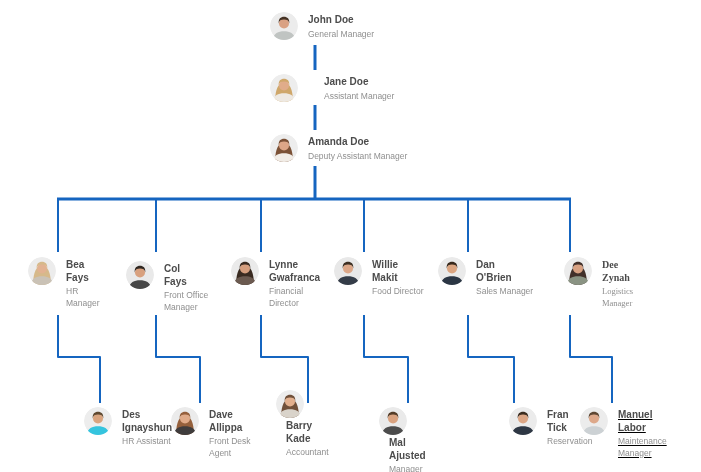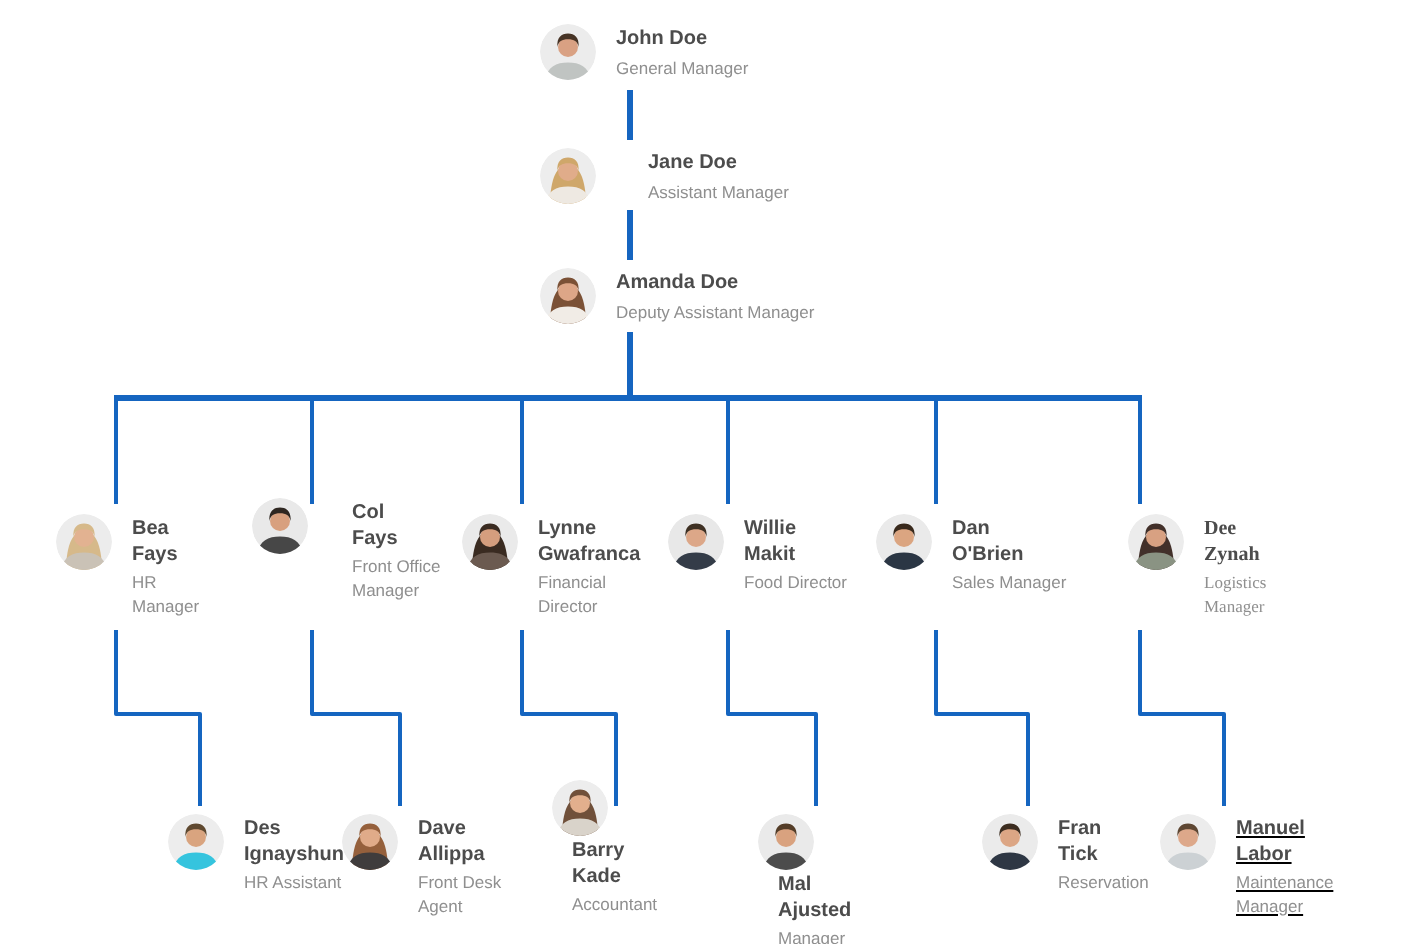--- a/index.html
+++ b/index.html
@@ -10,24 +10,24 @@
   }
   .wires{position:absolute;left:0;top:0;z-index:0;}
   .node{position:absolute;display:flex;align-items:flex-start;z-index:1;cursor:default;}
   .avatar{width:28px;height:28px;border-radius:50%;overflow:hidden;flex:none;}
   .avatar svg{display:block;width:28px;height:28px;}
   .info{margin-left:10px;display:flex;flex-direction:column;padding-top:2px;}
   .nm{display:block;font-size:10px;font-weight:bold;color:#4c4c4c;line-height:12.5px;white-space:pre-line;}
   .tt{display:block;font-size:8.5px;font-weight:normal;color:#8f8f8f;line-height:11.5px;white-space:pre-line;margin-top:2px;}
   
   .n0{left:270px;top:12px;}  .n1{left:270px;top:74px;gap:16px;}  .n2{left:270px;top:134px;}
-  .n3{left:28px;top:257px;}  .n4{left:126px;top:249px;gap:12px;} .n5{left:231px;top:257px;}
+  .n3{left:28px;top:257px;}  .n4{left:126px;top:261px;} .n5{left:231px;top:257px;}
   .n6{left:334px;top:257px;} .n7{left:438px;top:257px;} .n8{left:564px;top:257px;font-family:Liberation Serif, serif;}
   .n9{left:84px;top:407px;}  .n10{left:171px;top:407px;}.n11{left:276px;top:390px;flex-direction:column;}
-  .n12{left:379px;top:407px;flex-direction:column;}.n13{left:491px;top:407px;}.n14{left:580px;top:407px;text-decoration:underline;}
+  .n12{left:379px;top:407px;flex-direction:column;}.n13{left:509px;top:407px;}.n14{left:580px;top:407px;text-decoration:underline;}
 </style>
 </head>
 <body>
 
 <svg class="wires" width="701" height="472" viewBox="0 0 701 472">
   <g fill="none" stroke-width="3" stroke-linecap="butt" stroke="#1565c0">
     <path d="M315 45 V70"></path>
     <path d="M315 105 V130"></path>
     <path d="M315 166 V199"></path>
     <path d="M57 199 H571"></path>

